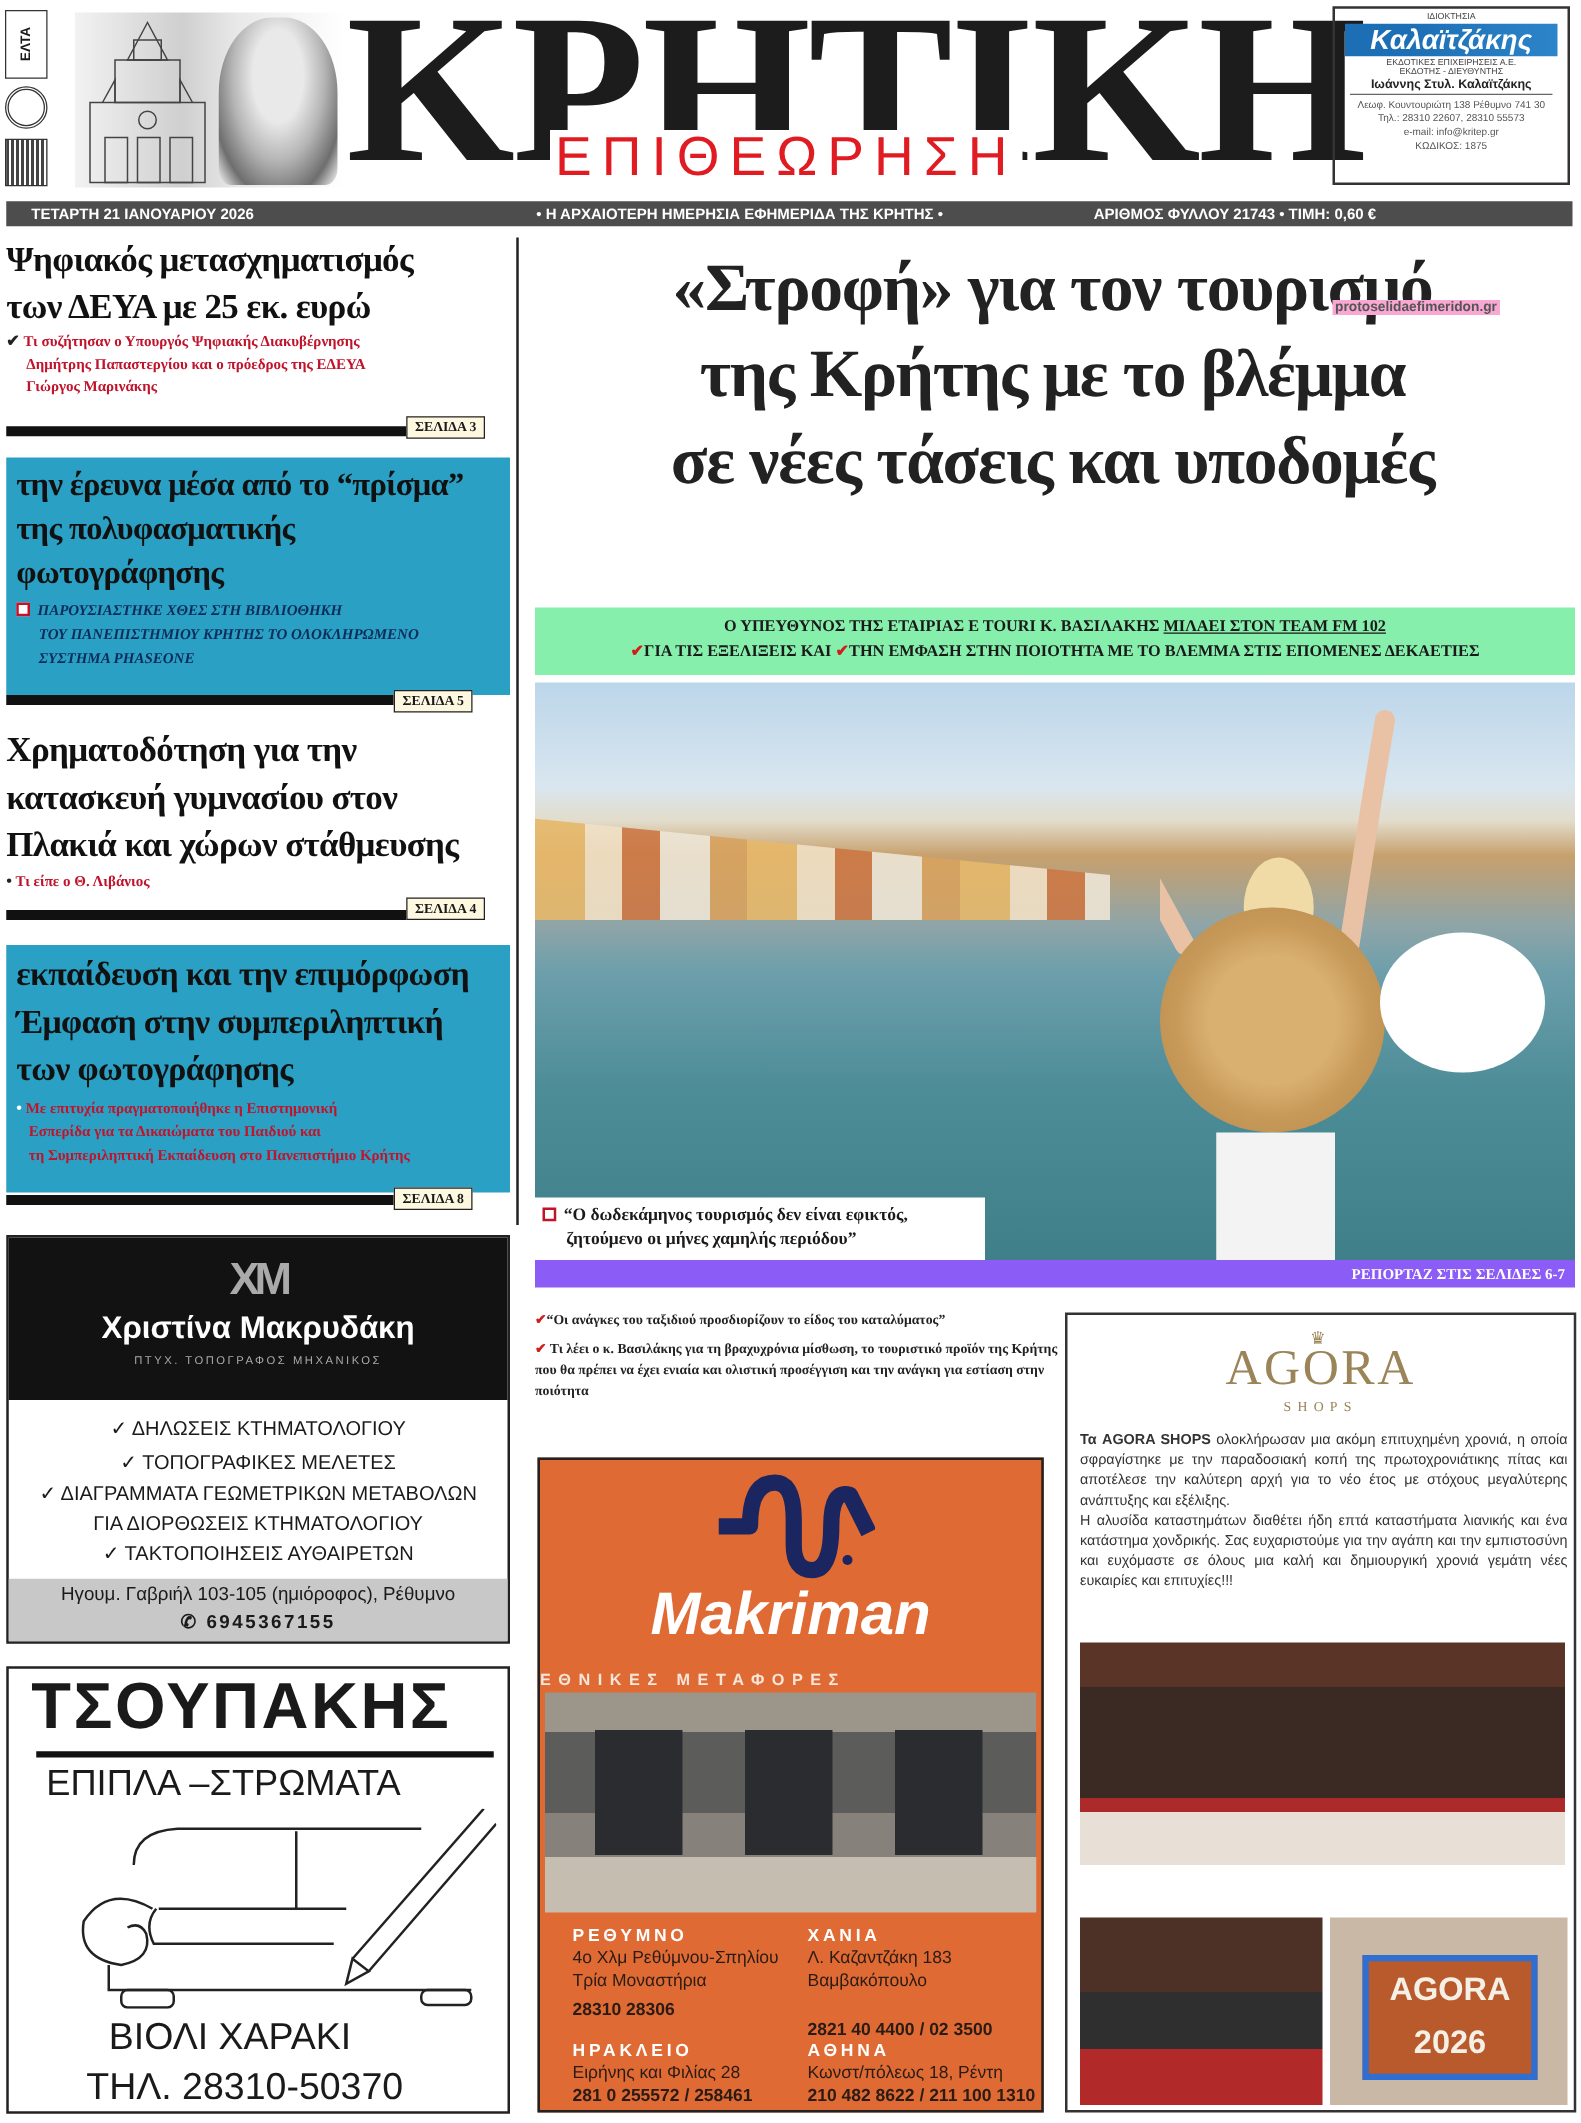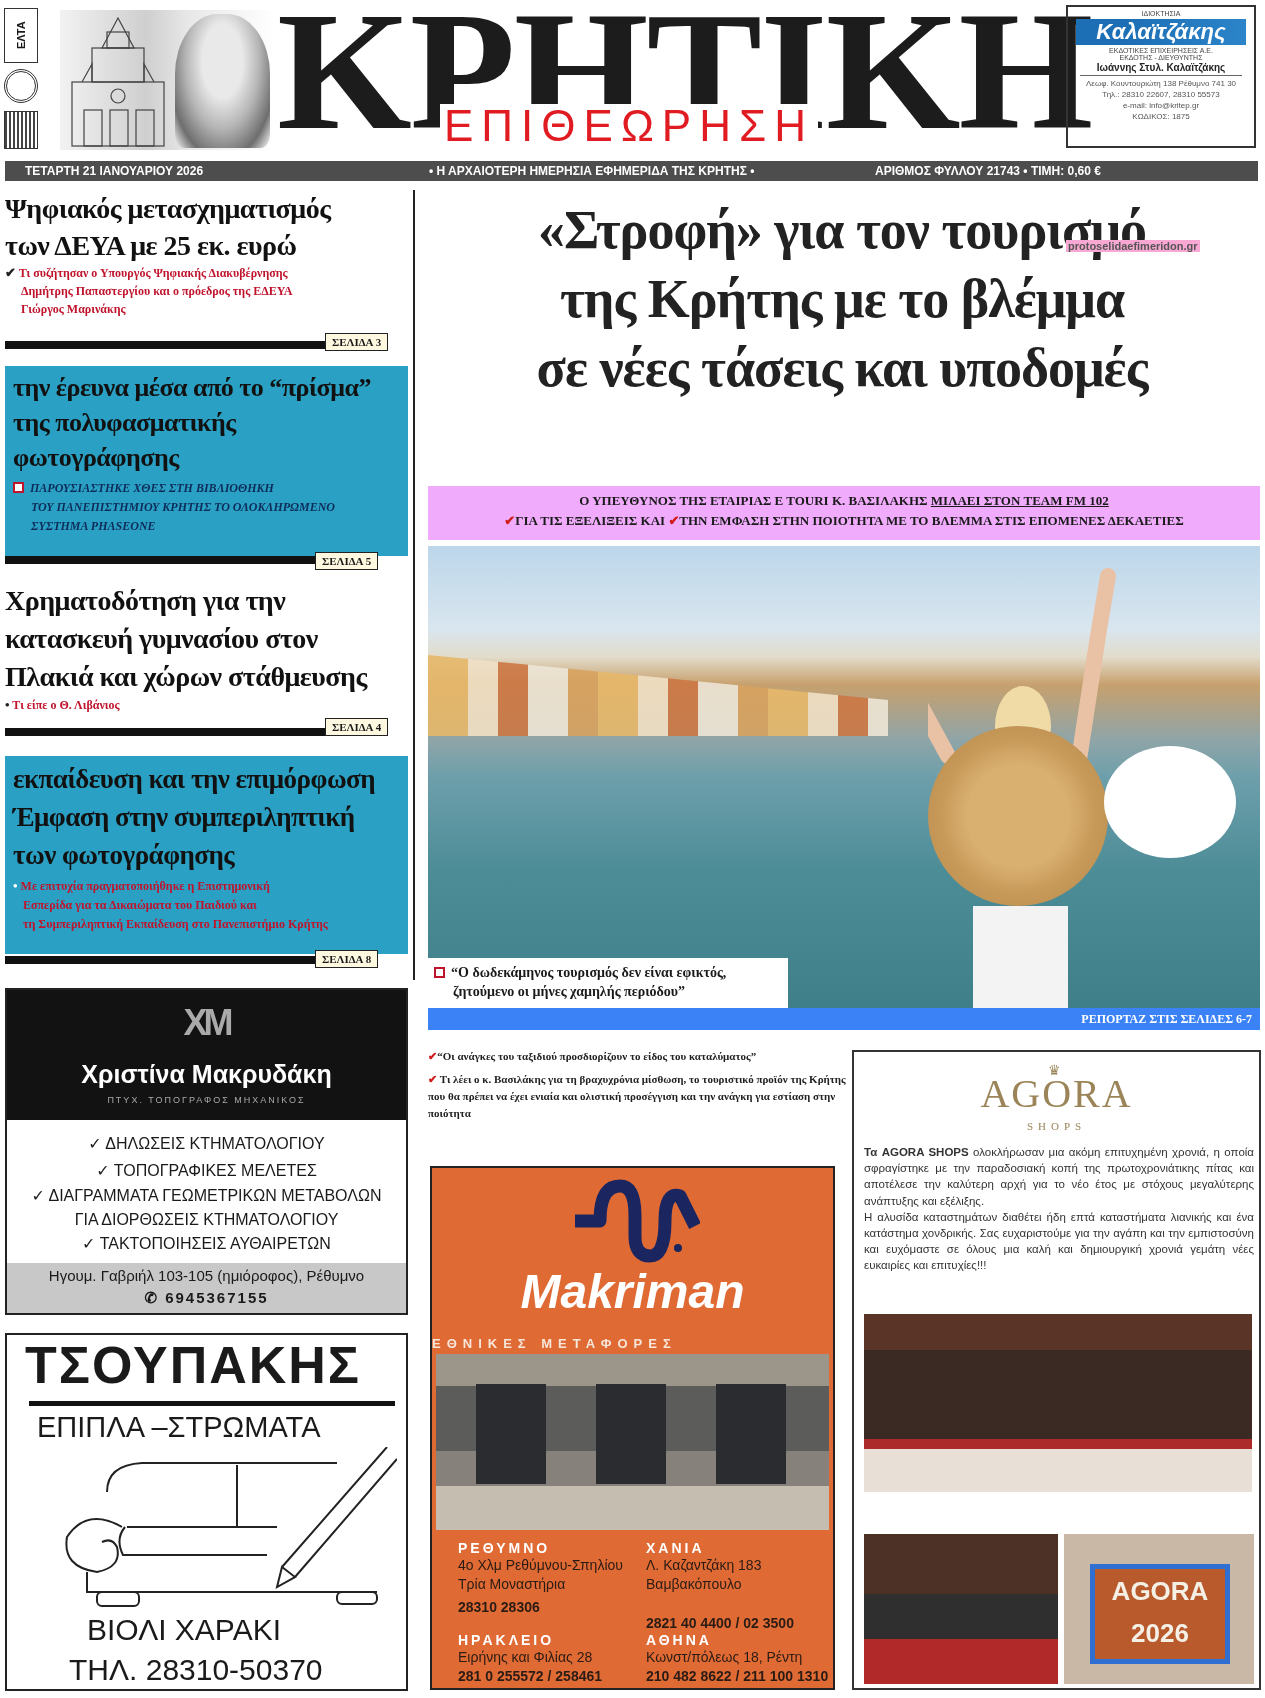--- a/index.html
+++ b/index.html
@@ -33,44 +33,44 @@
   .story .mark { color: #222; font-size: 13px; }
   .box-blue { background: #2aa1c4; }
   .rule { height: 8px; background: #111; position: absolute; }
   .page-tag { position: absolute; background: #fff8e1; border: 1px solid #222; font: bold 11px/16px "Liberation Serif", serif; padding: 0 6px; }
   .sq { display: inline-block; width: 11px; height: 11px; border: 2px solid #c0132c; background: #fff; margin-right: 6px; vertical-align: -1px; }
 
   
   .headline { left: 422px; top: 196px; width: 840px; text-align: center; font: bold 54px/69px "Liberation Serif", serif; color: #222; letter-spacing: -1px; }
   .watermark { left: 1066px; top: 240px; background: #f9a8d4; color: #555; font: bold 11px "Liberation Sans", sans-serif; padding: 0 2px; }
 
-  .kicker { left: 428px; top: 486px; width: 832px; height: 54px; background: #f0abfc; text-align: center; font: bold 13px/20px "Liberation Serif", serif; padding-top: 5px; }
+  .kicker { left: 428px; top: 486px; width: 832px; height: 54px; background: #86efac; text-align: center; font: bold 13px/20px "Liberation Serif", serif; padding-top: 5px; }
   .kicker u { text-decoration: underline; }
   .check { color: #d11c1c; }
 
   .photo { left: 428px; top: 546px; width: 832px; height: 462px; overflow: hidden;
            background: linear-gradient(180deg, #bcd6ea 0%, #d9e6ef 18%, #e2dccb 24%, #c7a06d 30%, #8fa5a8 42%, #6d9fab 50%, #4d8d98 70%, #3f7f8a 100%); }
   .photo .buildings { position: absolute; left: 0; top: 100px; width: 460px; height: 90px;
            background: repeating-linear-gradient(90deg, #e6b86a 0 40px, #f0e0c5 40px 70px, #cc7744 70px 100px, #ede5d6 100px 140px, #d7a25f 140px 170px); opacity: .9; clip-path: polygon(0 10%, 100% 60%, 100% 100%, 0 100%); }
   .photo .woman { position: absolute; left: 500px; top: 20px; width: 260px; height: 440px; }
   .photo .hat { position: absolute; left: 500px; top: 180px; width: 180px; height: 180px; border-radius: 50%;
            background: radial-gradient(circle, #d9b070 0 40%, #c89a5a 60%, #b38648 100%); }
   .photo .dress { position: absolute; left: 545px; top: 360px; width: 95px; height: 110px; background: #f3f3f3; }
   .photo .blur-circle { position: absolute; left: 676px; top: 200px; width: 132px; height: 112px; border-radius: 50%; background: #fff; }
   .photo-caption { left: 428px; top: 958px; width: 360px; height: 50px; background: #fff; font: bold 14px/19px "Liberation Serif", serif; padding: 5px 6px; }
-  .report-bar { left: 428px; top: 1008px; width: 832px; height: 22px; background: #3b82f6; color: #fff; font: bold 12px/22px "Liberation Serif", serif; text-align: right; padding-right: 8px; }
+  .report-bar { left: 428px; top: 1008px; width: 832px; height: 22px; background: #8b5cf6; color: #fff; font: bold 12px/22px "Liberation Serif", serif; text-align: right; padding-right: 8px; }
 
   .bullets2 { left: 428px; top: 1048px; width: 420px; font: bold 11px/17px "Liberation Serif", serif; color: #222; }
   .bullets2 p { margin-bottom: 6px; }
 
   
   .ad-xm { left: 5px; top: 988px; width: 403px; height: 327px; border: 2px solid #222; }
   .ad-xm .top { height: 130px; background: #121212; color: #fff; text-align: center; padding-top: 12px; }
   .ad-xm .logo { font: bold 36px "Liberation Sans", sans-serif; color: #aaa; letter-spacing: -4px; }
-  .ad-xm .nm { font: bold 25px "Liberation Sans", sans-serif; margin-top: 16px; }
+  .ad-xm .nm { font: bold 25px "Liberation Sans", sans-serif; margin-top: 4px; }
   .ad-xm .ttl { font: 9px "Liberation Sans", sans-serif; color: #aaa; letter-spacing: 2px; margin-top: 6px; }
   .ad-xm .list { text-align: center; font: 16px/27px "Liberation Sans", sans-serif; padding-top: 10px; height: 143px; }
   .ad-xm .foot { background: #c8c8c8; text-align: center; font: 15px/22px "Liberation Sans", sans-serif; height: 50px; padding-top: 2px; }
   .ad-xm .phone { font-weight: bold; letter-spacing: 2px; }
 
   .ad-ts { left: 5px; top: 1333px; width: 403px; height: 358px; border: 2px solid #222; }
   .ad-ts .t1 { position: absolute; left: 18px; top: 4px; font: bold 52px/1 "Liberation Sans", sans-serif; letter-spacing: 2px; }
   .ad-ts .rule2 { position: absolute; left: 22px; top: 66px; width: 366px; height: 5px; background: #111; }
   .ad-ts .t2 { position: absolute; left: 30px; top: 78px; font: 29px/1 "Liberation Sans", sans-serif; }
   .ad-ts .t3 { position: absolute; left: 80px; top: 280px; font: 30px/1 "Liberation Sans", sans-serif; }

